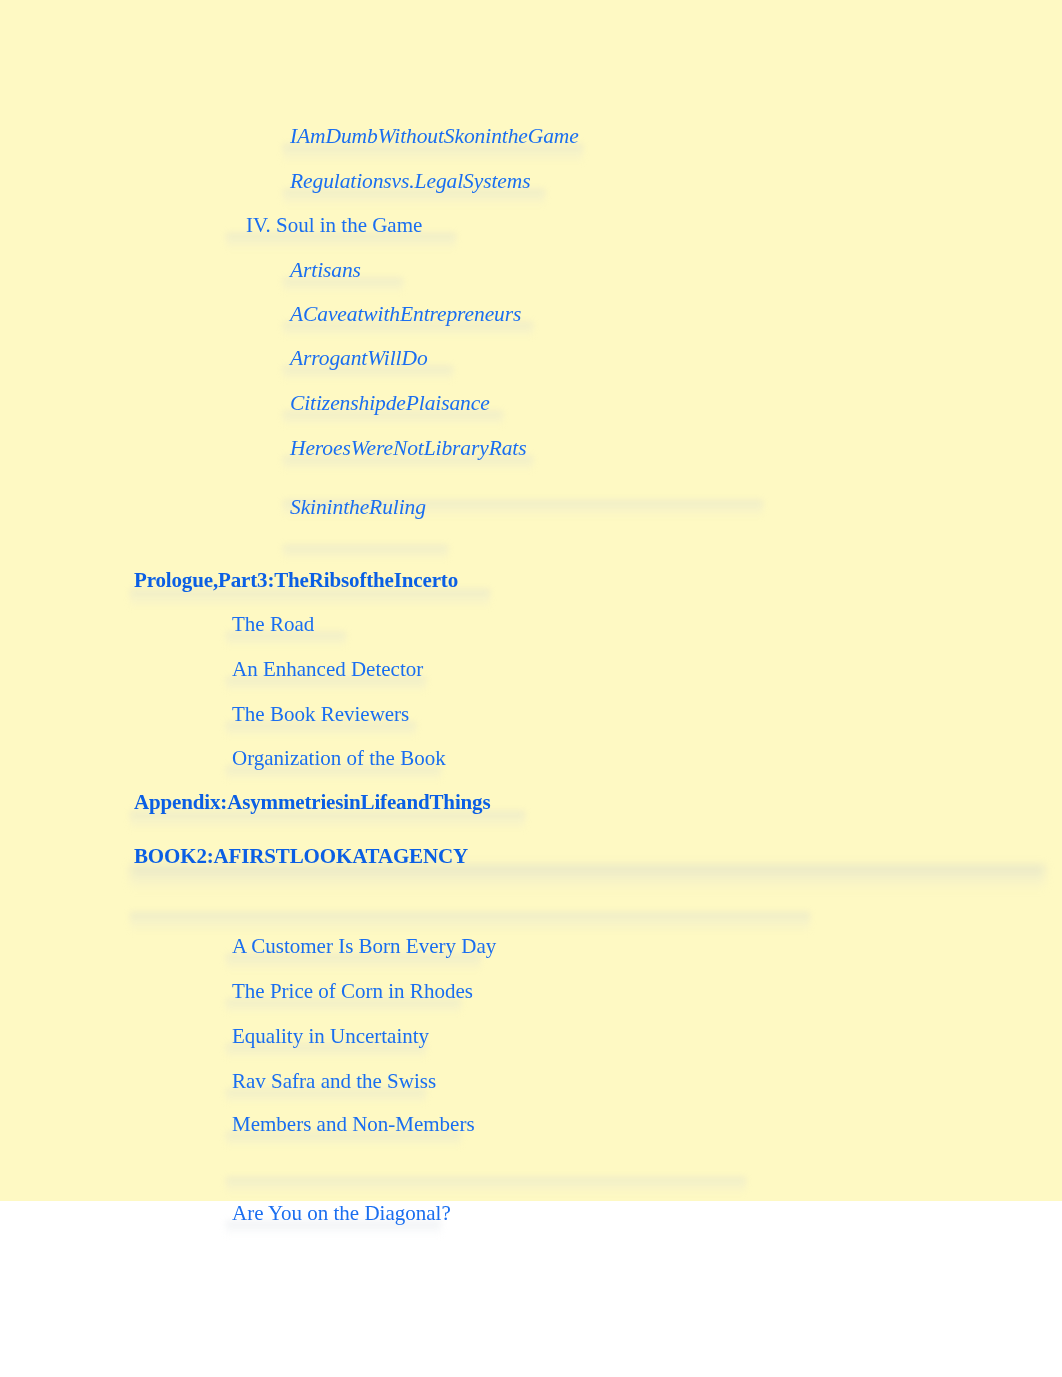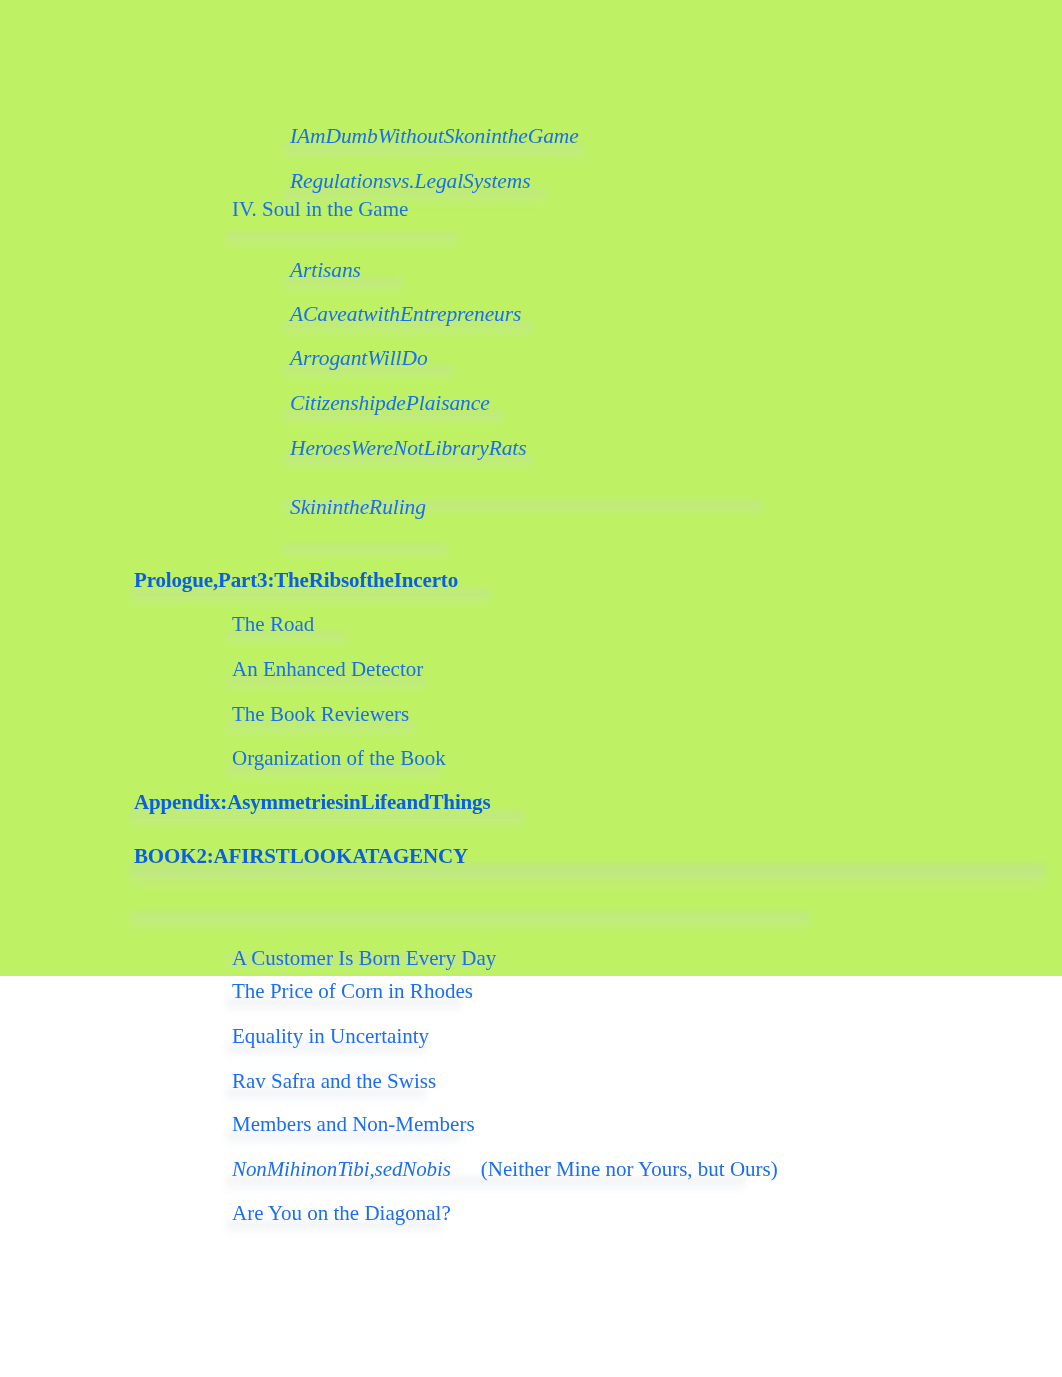--- a/index.html
+++ b/index.html
@@ -13,22 +13,22 @@
     position: relative;
     font-family: "Liberation Serif", "DejaVu Serif", serif;
     overflow: hidden;
   }
 
   #toc-page {
     position: absolute;
     left: 0;
     top: 0;
     width: 1062px;
-    height: 976px;
-    background: #bef264;
+    height: 1201px;
+    background: #fef9c3;
   }
 
   .toc-line {
     position: absolute;
     white-space: nowrap;
     color: #1a6ef0;
     line-height: 1;
   }
 
   
@@ -124,45 +124,42 @@
   <div class="ghost" style="left:226px; top:954px; width:255px; height:18px;"></div>
   <div class="ghost" style="left:226px; top:999px; width:235px; height:16px;"></div>
   <div class="ghost" style="left:226px; top:1044px; width:200px; height:16px;"></div>
   <div class="ghost" style="left:226px; top:1089px; width:200px; height:16px;"></div>
   <div class="ghost" style="left:226px; top:1132px; width:235px; height:16px;"></div>
   <div class="ghost" style="left:226px; top:1177px; width:520px; height:18px;"></div>
   <div class="ghost" style="left:226px; top:1221px; width:215px; height:16px;"></div>
 
   <div class="toc-line lvl-2 st-italic" style="top:126px;">IAmDumbWithoutSkonintheGame</div>
   <div class="toc-line lvl-2 st-italic" style="top:171px;">Regulationsvs.LegalSystems</div>
-  <div class="toc-line lvl-1 st-regular sz-normal" style="top:199px;">IV. Soul in the Game</div>
+  <div class="toc-line lvl-1 st-regular sz-normal" style="top:215px;margin-left:14px;">IV. Soul in the Game</div>
   <div class="toc-line lvl-2 st-italic" style="top:260px;">Artisans</div>
   <div class="toc-line lvl-2 st-italic" style="top:304px;">ACaveatwithEntrepreneurs</div>
   <div class="toc-line lvl-2 st-italic" style="top:348px;">ArrogantWillDo</div>
   <div class="toc-line lvl-2 st-italic" style="top:393px;">CitizenshipdePlaisance</div>
   <div class="toc-line lvl-2 st-italic" style="top:438px;">HeroesWereNotLibraryRats</div>
   <div class="toc-line lvl-2 st-italic" style="top:497px;">SkinintheRuling</div>
 
   <div class="toc-line lvl-head st-bold sz-head" style="top:570px;">Prologue,Part3:TheRibsoftheIncerto</div>
 
   <div class="toc-line lvl-1 st-regular sz-normal" style="top:614px;">The Road</div>
   <div class="toc-line lvl-1 st-regular sz-normal" style="top:659px;">An Enhanced Detector</div>
   <div class="toc-line lvl-1 st-regular sz-normal" style="top:704px;">The Book Reviewers</div>
   <div class="toc-line lvl-1 st-regular sz-normal" style="top:748px;">Organization of the Book</div>
 
   <div class="toc-line lvl-head st-bold sz-head" style="top:792px;">Appendix:AsymmetriesinLifeandThings</div>
 
   <div class="toc-line lvl-head st-bold sz-head" style="top:846px;">BOOK2:AFIRSTLOOKATAGENCY</div>
 
 
-  <div class="toc-line lvl-1 st-regular sz-normal" style="top:936px;margin-top:12px;">A Customer Is Born Every Day</div>
+  <div class="toc-line lvl-1 st-regular sz-normal" style="top:936px;">A Customer Is Born Every Day</div>
   <div class="toc-line lvl-1 st-regular sz-normal" style="top:981px;">The Price of Corn in Rhodes</div>
   <div class="toc-line lvl-1 st-regular sz-normal" style="top:1026px;">Equality in Uncertainty</div>
   <div class="toc-line lvl-1 st-regular sz-normal" style="top:1071px;">Rav Safra and the Swiss</div>
   <div class="toc-line lvl-1 st-regular sz-normal" style="top:1114px;">Members and Non-Members</div>
 
-  <div class="toc-line lvl-1 sz-normal gloss-line" style="top:1159px;">
-    <span class="gloss-latin">NonMihinonTibi,sedNobis</span><span class="gloss-gap"></span><span class="gloss-english">(Neither Mine nor Yours, but Ours)</span>
-  </div>
 
   <div class="toc-line lvl-1 st-regular sz-normal" style="top:1203px;">Are You on the Diagonal?</div>
 
 </div>
 
 </body></html>

